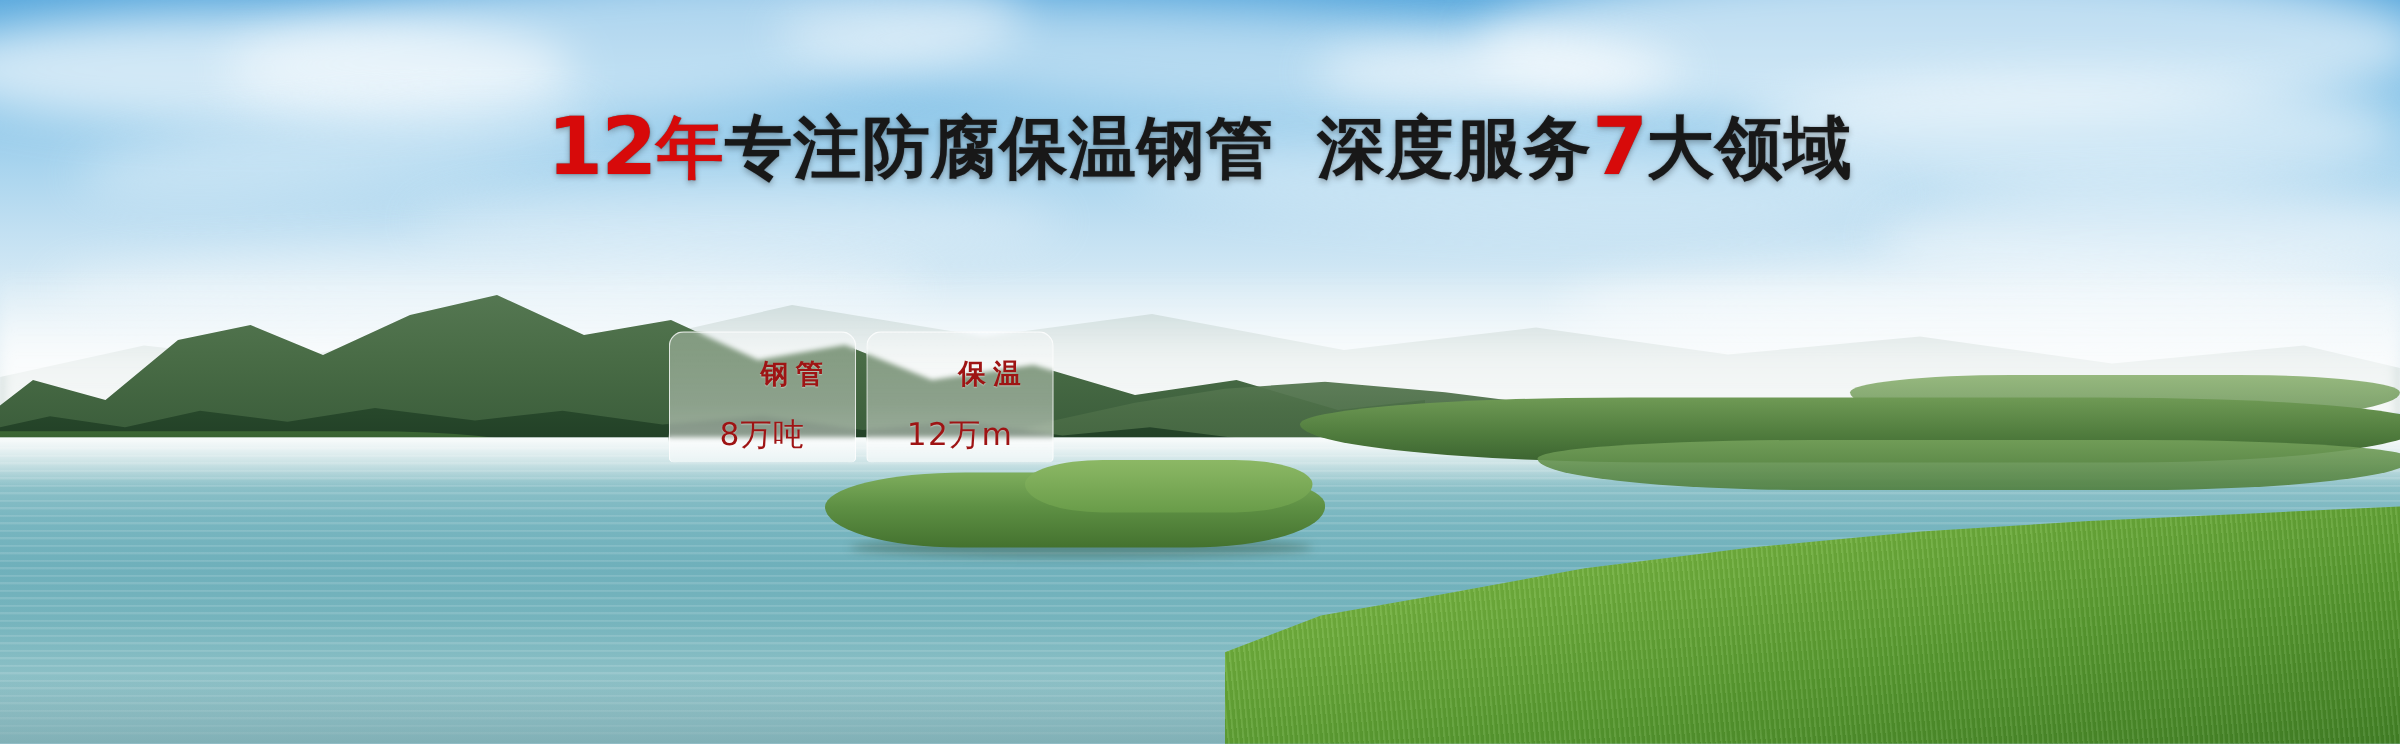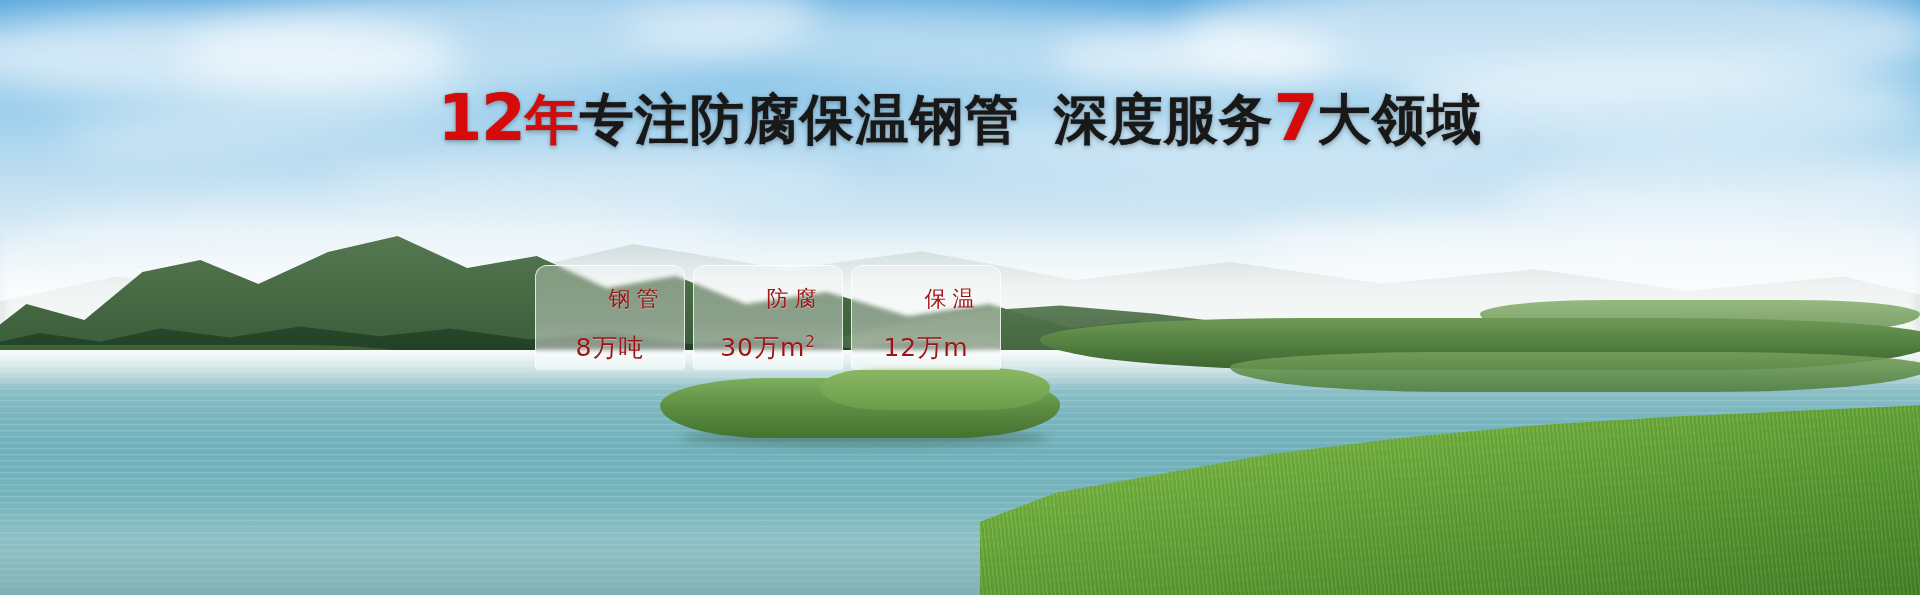--- a/index.html
+++ b/index.html
@@ -216,21 +216,21 @@
     border:1px solid rgba(255,255,255,.75);
     border-bottom:none;
     background:linear-gradient(180deg,rgba(255,255,255,.30) 0%,rgba(255,255,255,.40) 55%,rgba(255,255,255,.55) 100%);
     backdrop-filter:blur(2px);
     display:flex;flex-direction:column;
     align-items:center;justify-content:flex-start;
     padding-top:18px;
     box-sizing:border-box;
   }
   .card-label{
-    font-size:22px;font-weight:normal;color:#9e1414;
+    font-size:22px;font-weight:bold;color:#9e1414;
     letter-spacing:6px;text-indent:6px;
     text-shadow:0 1px 1px rgba(255,255,255,.4);
     margin-left:47px;
   }
   .card-value{
     margin-top:17px;
     font-size:25px;font-weight:500;color:#9e1414;
     letter-spacing:1px;
     text-shadow:0 1px 1px rgba(255,255,255,.4);
   }
@@ -290,26 +290,20 @@
 
     <div class="cards">
 
       <div class="card">
         <div class="card-label">钢管</div>
         <div class="card-value">
           <span>8万吨</span><sup></sup>
         </div>
       </div>
 
-      <div class="card">
-        <div class="card-label">防腐</div>
-        <div class="card-value">
-          <span>30万m</span><sup>2</sup>
-        </div>
-      </div>
 
       <div class="card">
         <div class="card-label">保温</div>
         <div class="card-value">
           <span>12万m</span><sup></sup>
         </div>
       </div>
 
     </div>
 

